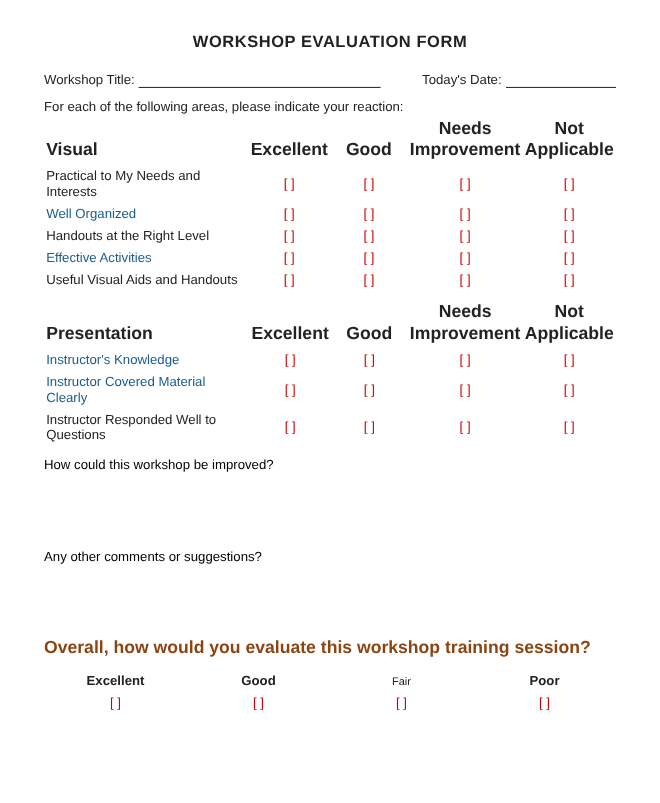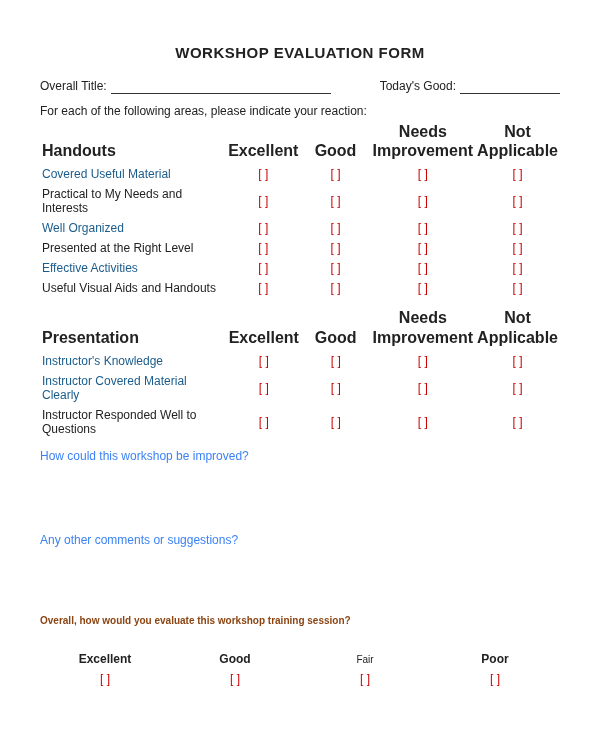--- a/index.html
+++ b/index.html
@@ -11,21 +11,20 @@
       width: 600px;
       min-height: 730px;
       padding: 30px 40px;
     }
     .title {
       text-align: center;
       font-weight: bold;
       font-size: 15px;
       margin-bottom: 18px;
       letter-spacing: 0.5px;
-      margin-top: 14px;
     }
     .underline-field {
       border-bottom: 1px solid #333;
       display: inline-block;
     }
     .workshop-title-line {
       width: 220px;
     }
     .date-line {
       width: 100px;
@@ -73,30 +72,30 @@
       font-family: Arial, sans-serif;
     }
     .needs-improvement-header {
       text-align: center;
       line-height: 1.2;
     }
     .open-question {
       font-size: 12px;
       margin-top: 10px;
       margin-bottom: 30px;
-      color: #3b82f6;
+      color: #000000;
     }
     .overall-section {
       margin-top: 8px;
     }
     .overall-question {
-      font-size: 10px;
+      font-size: 16px;
       font-weight: bold;
       color: #8b4513;
-      margin-bottom: 26px;
+      margin-bottom: 13px;
     }
     .overall-row {
       display: flex;
       width: 100%;
       justify-content: space-between;
     }
     .overall-col {
       flex: 1;
       text-align: center;
     }
@@ -119,78 +118,71 @@
       gap: 4px;
     }
   </style>
 </head>
 <body>
 
 <div class="title">WORKSHOP EVALUATION FORM</div>
 
 <div class="header-fields">
   <div class="field-group">
-    <span class="field-label">Overall Title:</span>
+    <span class="field-label">Workshop Title:</span>
     <span class="underline-field workshop-title-line">&nbsp;&nbsp;&nbsp;&nbsp;&nbsp;&nbsp;&nbsp;&nbsp;&nbsp;&nbsp;&nbsp;&nbsp;&nbsp;&nbsp;&nbsp;&nbsp;&nbsp;&nbsp;&nbsp;&nbsp;&nbsp;&nbsp;&nbsp;&nbsp;&nbsp;&nbsp;&nbsp;&nbsp;&nbsp;&nbsp;&nbsp;&nbsp;&nbsp;&nbsp;&nbsp;&nbsp;&nbsp;&nbsp;&nbsp;&nbsp;&nbsp;&nbsp;&nbsp;&nbsp;&nbsp;</span>
   </div>
   <div class="field-group">
-    <span class="field-label">Today's Good:</span>
+    <span class="field-label">Today's Date:</span>
     <span class="underline-field date-line">&nbsp;&nbsp;&nbsp;&nbsp;&nbsp;&nbsp;&nbsp;&nbsp;&nbsp;&nbsp;&nbsp;&nbsp;&nbsp;&nbsp;&nbsp;&nbsp;&nbsp;&nbsp;&nbsp;&nbsp;</span>
   </div>
 </div>
 
 <div class="instruction">For each of the following areas, please indicate your reaction:</div>
 
 <table class="rating-table">
   <colgroup>
     <col style="width:38%">
     <col style="width:14%">
     <col style="width:12%">
     <col style="width:18%">
     <col style="width:18%">
   </colgroup>
   <thead>
     <tr>
-      <th class="col-content">Handouts</th>
+      <th class="col-content">Visual</th>
       <th class="col-rating">Excellent</th>
       <th class="col-rating">Good</th>
       <th class="col-rating needs-improvement-header">
         <span>Needs</span><br>
         <span>Improvement</span>
       </th>
       <th class="col-rating needs-improvement-header">
         <span>Not</span><br>
         <span>Applicable</span>
       </th>
     </tr>
   </thead>
   <tbody id="content-body">
-  <tr>
-      <td class="item-label blue">Covered Useful Material</td>
-      <td class="checkbox-cell"><span class="checkbox-bracket">[ ]</span></td>
-      <td class="checkbox-cell"><span class="checkbox-bracket">[ ]</span></td>
-      <td class="checkbox-cell"><span class="checkbox-bracket">[ ]</span></td>
-      <td class="checkbox-cell"><span class="checkbox-bracket">[ ]</span></td>
-    </tr>
       <tr>
       <td class="item-label ">Practical to My Needs and Interests</td>
       <td class="checkbox-cell"><span class="checkbox-bracket">[ ]</span></td>
       <td class="checkbox-cell"><span class="checkbox-bracket">[ ]</span></td>
       <td class="checkbox-cell"><span class="checkbox-bracket">[ ]</span></td>
       <td class="checkbox-cell"><span class="checkbox-bracket">[ ]</span></td>
     </tr>
       <tr>
       <td class="item-label blue">Well Organized</td>
       <td class="checkbox-cell"><span class="checkbox-bracket">[ ]</span></td>
       <td class="checkbox-cell"><span class="checkbox-bracket">[ ]</span></td>
       <td class="checkbox-cell"><span class="checkbox-bracket">[ ]</span></td>
       <td class="checkbox-cell"><span class="checkbox-bracket">[ ]</span></td>
     </tr>
       <tr>
-      <td class="item-label ">Presented at the Right Level</td>
+      <td class="item-label ">Handouts at the Right Level</td>
       <td class="checkbox-cell"><span class="checkbox-bracket">[ ]</span></td>
       <td class="checkbox-cell"><span class="checkbox-bracket">[ ]</span></td>
       <td class="checkbox-cell"><span class="checkbox-bracket">[ ]</span></td>
       <td class="checkbox-cell"><span class="checkbox-bracket">[ ]</span></td>
     </tr>
       <tr>
       <td class="item-label blue">Effective Activities</td>
       <td class="checkbox-cell"><span class="checkbox-bracket">[ ]</span></td>
       <td class="checkbox-cell"><span class="checkbox-bracket">[ ]</span></td>
       <td class="checkbox-cell"><span class="checkbox-bracket">[ ]</span></td>

